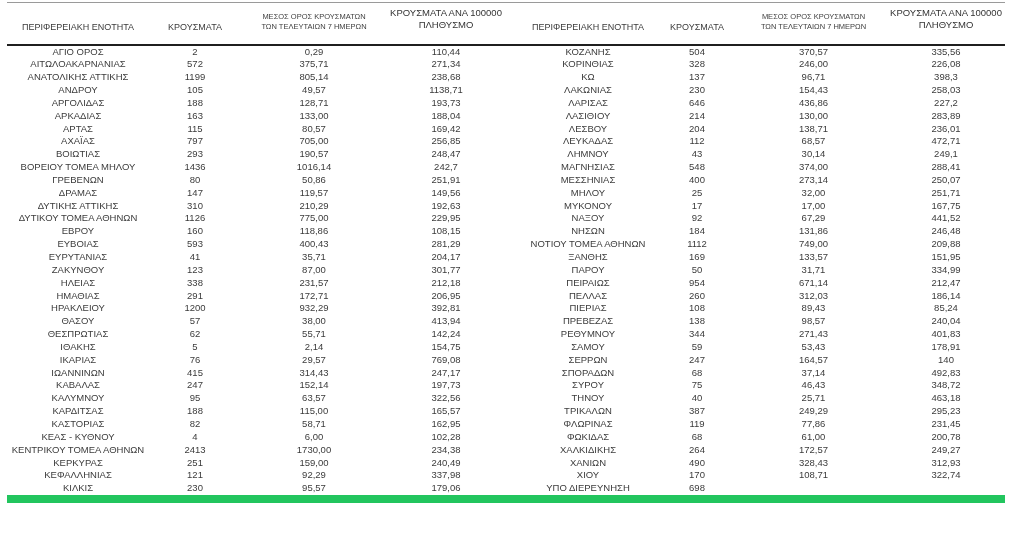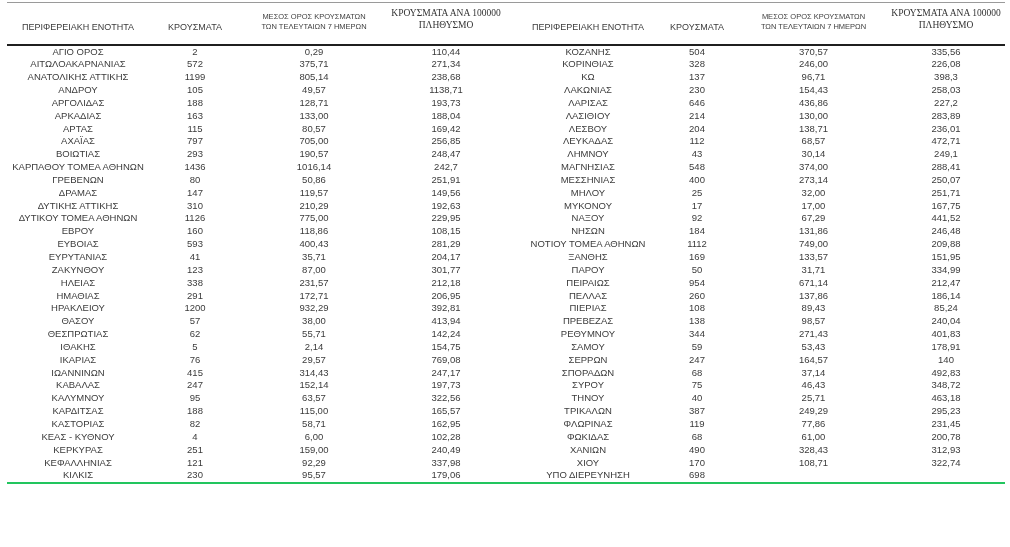--- a/index.html
+++ b/index.html
@@ -26,28 +26,28 @@
   }
   thead tr{height:42px;}
   thead th{
     vertical-align:bottom;
     border-bottom:2px solid #1f1f1f;
     font-weight:normal;
     font-size:9px;
     padding-bottom:12px;
   }
   th.avg{font-size:7.5px;color:#404040;}
-  th.per{font-size:9.5px;color:#333333;font-family:Liberation Serif, serif;}
+  th.per{font-size:9.5px;color:#333333;}
   th .hl{display:block;line-height:1.3;}
   tbody td{
     font-size:9.5px;
     height:12.85px;
     line-height:12.85px;
   }
-  tbody tr:last-child td{border-bottom:2px solid #22c55e;margin-top:32px;}
+  tbody tr:last-child td{border-bottom:8px solid #22c55e;margin-top:32px;}
   col.c-region-l{width:142px;}
   col.c-cases-l{width:92px;}
   col.c-avg-l{width:146px;}
   col.c-per-l{width:118px;}
   col.c-gap{width:17px;}
   col.c-region-r{width:132px;}
   col.c-cases-r{width:86px;}
   col.c-avg-r{width:147px;}
   col.c-per-r{width:118px;}
 </style>
@@ -186,21 +186,21 @@
           <td>293</td>
           <td>190,57</td>
           <td>248,47</td>
           <td></td>
           <td>ΛΗΜΝΟΥ</td>
           <td>43</td>
           <td>30,14</td>
           <td>249,1</td>
         </tr>
         <tr>
-          <td>ΚΑΡΠΑΘΟΥ ΤΟΜΕΑ ΑΘΗΝΩΝ</td>
+          <td>ΒΟΡΕΙΟΥ ΤΟΜΕΑ ΜΗΛΟΥ</td>
           <td>1436</td>
           <td>1016,14</td>
           <td>242,7</td>
           <td></td>
           <td>ΜΑΓΝΗΣΙΑΣ</td>
           <td>548</td>
           <td>374,00</td>
           <td>288,41</td>
         </tr>
         <tr>
@@ -303,21 +303,21 @@
           <td>212,47</td>
         </tr>
         <tr>
           <td>ΗΜΑΘΙΑΣ</td>
           <td>291</td>
           <td>172,71</td>
           <td>206,95</td>
           <td></td>
           <td>ΠΕΛΛΑΣ</td>
           <td>260</td>
-          <td>137,86</td>
+          <td>312,03</td>
           <td>186,14</td>
         </tr>
         <tr>
           <td>ΗΡΑΚΛΕΙΟΥ</td>
           <td>1200</td>
           <td>932,29</td>
           <td>392,81</td>
           <td></td>
           <td>ΠΙΕΡΙΑΣ</td>
           <td>108</td>
@@ -426,20 +426,31 @@
         <tr>
           <td>ΚΕΑΣ - ΚΥΘΝΟΥ</td>
           <td>4</td>
           <td>6,00</td>
           <td>102,28</td>
           <td></td>
           <td>ΦΩΚΙΔΑΣ</td>
           <td>68</td>
           <td>61,00</td>
           <td>200,78</td>
+        </tr>
+        <tr>
+          <td>ΚΕΝΤΡΙΚΟΥ ΤΟΜΕΑ ΑΘΗΝΩΝ</td>
+          <td>2413</td>
+          <td>1730,00</td>
+          <td>234,38</td>
+          <td></td>
+          <td>ΧΑΛΚΙΔΙΚΗΣ</td>
+          <td>264</td>
+          <td>172,57</td>
+          <td>249,27</td>
         </tr>
         <tr>
           <td>ΚΕΡΚΥΡΑΣ</td>
           <td>251</td>
           <td>159,00</td>
           <td>240,49</td>
           <td></td>
           <td>ΧΑΝΙΩΝ</td>
           <td>490</td>
           <td>328,43</td>

